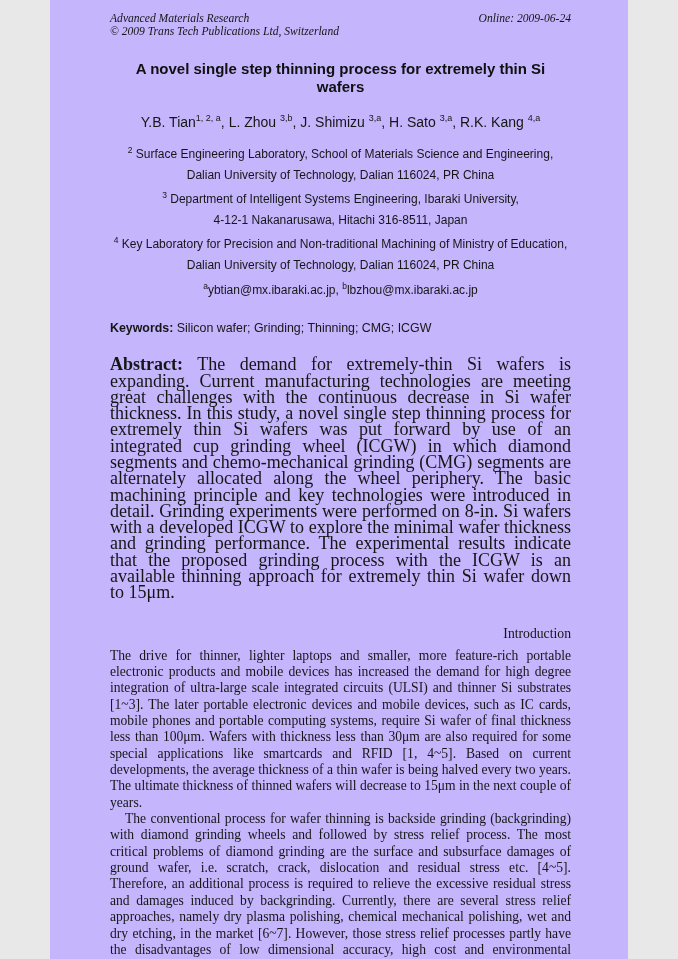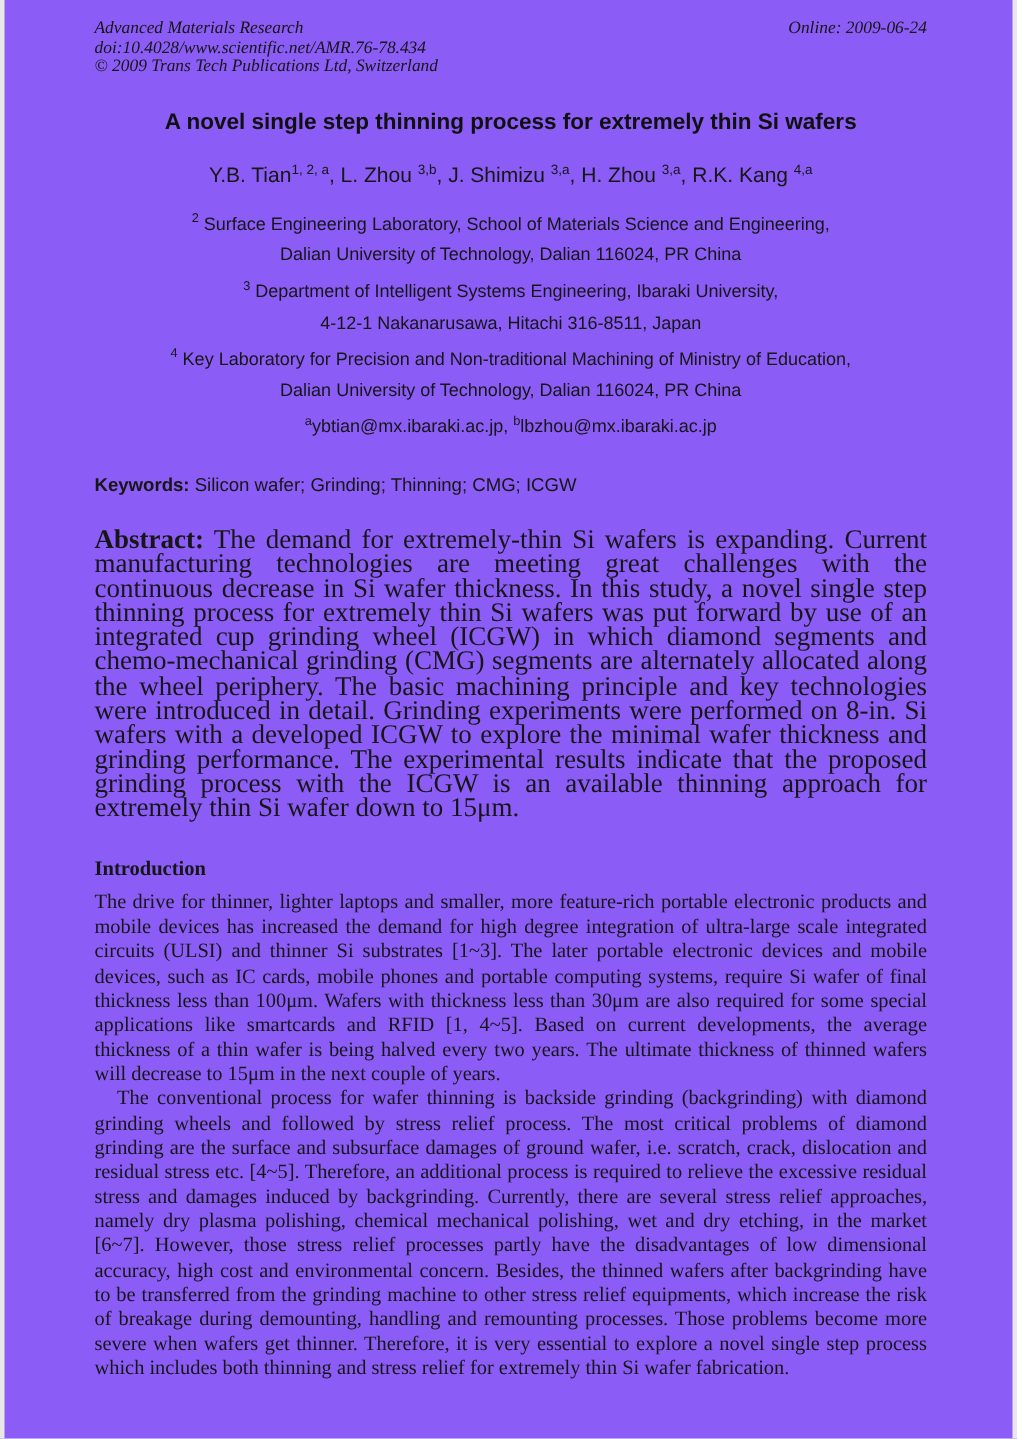--- a/index.html
+++ b/index.html
@@ -1,21 +1,21 @@
 <!DOCTYPE html>
 <html><head>
 <meta charset="utf-8">
 <style>
   html, body { margin: 0; padding: 0; background: #e8e8e8; }
   .page {
     position: relative;
-    width: 672px;
+    width: 578px;
     height: 959px;
     margin: 0 auto;
-    background: #8b5cf6;
+    background: #c4b5fd;
     box-sizing: border-box;
     padding: 13px 57px 0 60px;
     font-family: "Liberation Serif", serif;
     color: #161616;
     overflow: hidden;
   }
   
   .header { display: flex; justify-content: space-between; align-items: flex-start; }
   .header-left div, .header-right {
     font-style: italic;
@@ -63,50 +63,50 @@
   .abstract {
     margin: 20px 0 0 0;
     font-size: 18px;
     line-height: 16.3px;
     text-align: justify;
   }
   .abstract .abs-label { font-weight: bold; }
   .section-heading {
     margin: 24px 0 0 0;
     font-size: 13.7px;
-    font-weight: bold;
+    font-weight: normal;
     line-height: 17px;
+    text-align: right;
   }
   .body-p {
     margin: 0;
     font-size: 13.6px;
     line-height: 16.35px;
     text-align: justify;
   }
   .body-p.first { margin-top: 6px; }
   .body-p.indent { text-indent: 15px; }
 </style>
 </head>
 <body>
 
 <div class="page">
 
   <div class="header">
     <div class="header-left">
       <div>Advanced Materials Research</div>
-      <div>doi:10.4028/www.scientific.net/AMR.76-78.434</div>
       <div>© 2009 Trans Tech Publications Ltd, Switzerland</div>
     </div>
     <div class="header-right">Online: 2009-06-24</div>
   </div>
 
   <h1 class="title">A novel single step thinning process for extremely thin Si wafers</h1>
 
   <div class="authors">
-    <span>Y.B. Tian</span><sup>1, 2, a</sup><span>, </span><span>L. Zhou </span><sup>3,b</sup><span>, </span><span>J. Shimizu </span><sup>3,a</sup><span>, </span><span>H. Zhou </span><sup>3,a</sup><span>, </span><span>R.K. Kang </span><sup>4,a</sup>
+    <span>Y.B. Tian</span><sup>1, 2, a</sup><span>, </span><span>L. Zhou </span><sup>3,b</sup><span>, </span><span>J. Shimizu </span><sup>3,a</sup><span>, </span><span>H. Sato </span><sup>3,a</sup><span>, </span><span>R.K. Kang </span><sup>4,a</sup>
   </div>
 
   <div class="affils">
     <div class="affil-line"><sup>2</sup><span> Surface Engineering Laboratory, School of Materials Science and Engineering,</span></div>
     <div class="affil-line"><span>Dalian University of Technology, Dalian 116024, PR China</span></div>
     <div class="affil-line"><sup>3</sup><span> Department of Intelligent Systems Engineering, Ibaraki University,</span></div>
     <div class="affil-line"><span>4-12-1 Nakanarusawa, Hitachi 316-8511, Japan</span></div>
     <div class="affil-line"><sup>4</sup><span> Key Laboratory for Precision and Non-traditional Machining of Ministry of Education,</span></div>
     <div class="affil-line"><span>Dalian University of Technology, Dalian 116024, PR China</span></div>
     <div class="emails-line"><sup>a</sup><span>ybtian@mx.ibaraki.ac.jp, </span><sup>b</sup><span>lbzhou@mx.ibaraki.ac.jp</span></div>

